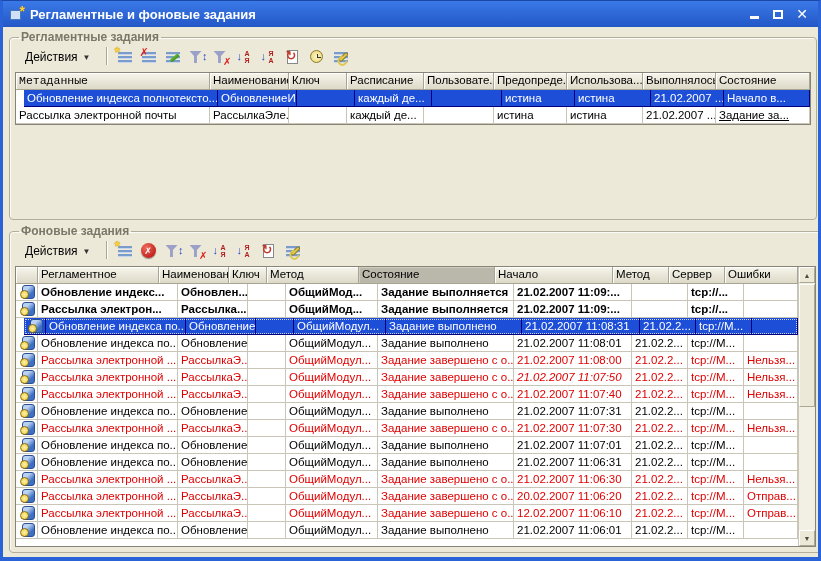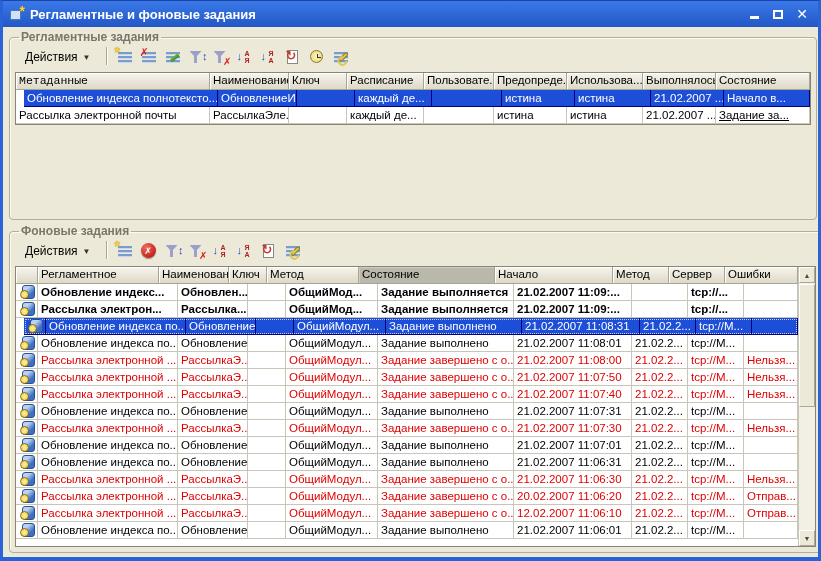--- a/index.html
+++ b/index.html
@@ -338,21 +338,21 @@
               </div>
               <div class="tr st-error">
                 <div class="td" style="width: 22px;">
                   <span class="job-icon"></span>
                 </div>
                 <div class="td" style="width: 140px;">Рассылка электронной ...</div>
                 <div class="td" style="width: 70px;">РассылкаЭ...</div>
                 <div class="td" style="width: 38px;"></div>
                 <div class="td" style="width: 92px;">ОбщийМодул...</div>
                 <div class="td" style="width: 136px;">Задание завершено с о...</div>
-                <div class="td" style="width: 118px;">21.02.2007 11:07:50</div>
+                <div class="td" style="width: 118px; font-style: italic;">21.02.2007 11:07:50</div>
                 <div class="td" style="width: 56px;">21.02.2...</div>
                 <div class="td" style="width: 56px;">tcp://M...</div>
                 <div class="td" style="width: 46px;">Нельзя...</div>
               </div>
               <div class="tr st-error">
                 <div class="td" style="width: 22px;">
                   <span class="job-icon"></span>
                 </div>
                 <div class="td" style="width: 140px;">Рассылка электронной ...</div>
                 <div class="td" style="width: 70px;">РассылкаЭ...</div>

